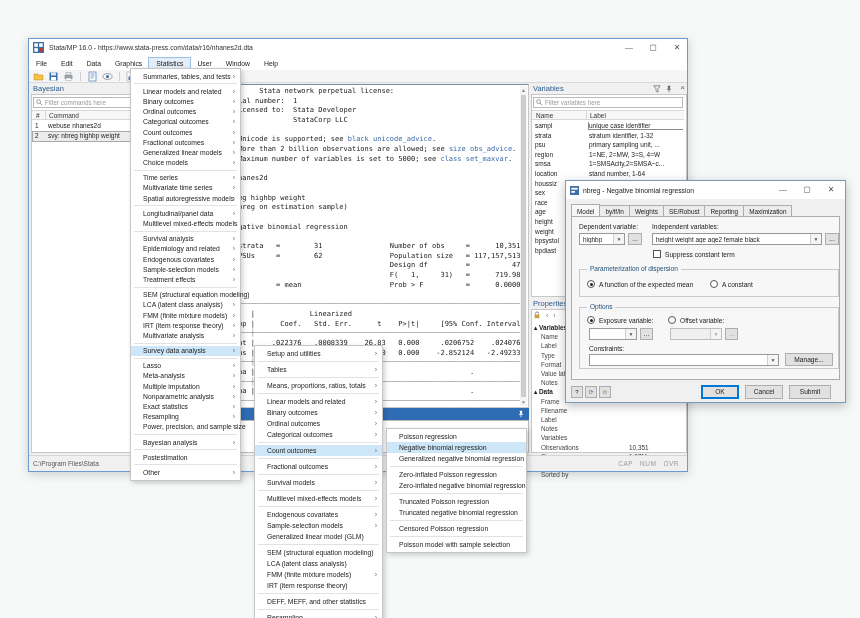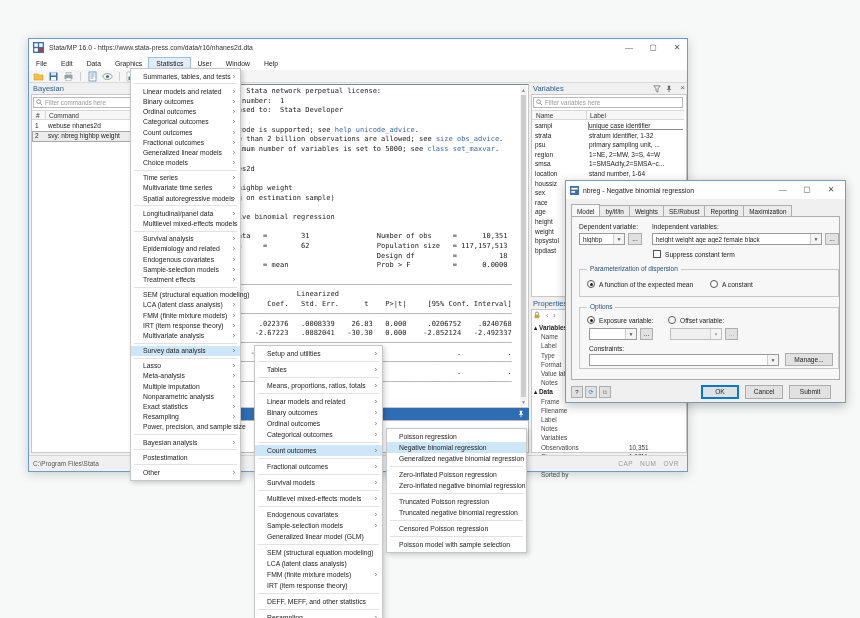--- a/index.html
+++ b/index.html
@@ -176,39 +176,41 @@
             <span style="position:absolute;left:15px">webuse nhanes2d</span>
           </div>
           <div class="hrow sel" style="left: 2px; top: 47.5px; width: 104px; height: 9.5px;">
             <span style="position:absolute;left:2px">2</span>
             <span style="position:absolute;left:15px">svy: nbreg highbp weight</span>
           </div>
         </div>
     </div>
 
     <div class="results">
-      <div id="results-text" style="position:absolute;left:41px;top:2px">
+      <div id="results-text" style="position:absolute;left:54px;top:2px">
           <div class="res-line">               Stata network perpetual license:</div>
           <div class="res-line">       Serial number:  1</div>
           <div class="res-line">         Licensed to:  Stata Developer</div>
+          <div class="res-line">                       StataCorp LLC</div>
           <div class="res-line"></div>
-          <div class="res-line"><span>      1.  Unicode is supported; see </span><span class="link">help unicode_advice</span><span>.</span></div>
+          <div class="res-line"><span>      1.  Unicode is supported; see </span><span class="link">black unicode_advice</span><span>.</span></div>
           <div class="res-line"><span>      2.  More than 2 billion observations are allowed; see </span><span class="link">size obs_advice</span><span>.</span></div>
           <div class="res-line"><span>      3.  Maximum number of variables is set to 5000; see </span><span class="link">class set_maxvar</span><span>.</span></div>
           <div class="res-line"></div>
           <div class="res-line">. webuse nhanes2d</div>
           <div class="res-line"></div>
           <div class="res-line">. svy: nbreg highbp weight</div>
           <div class="res-line">(running nbreg on estimation sample)</div>
           <div class="res-line"></div>
           <div class="res-line">Survey: Negative binomial regression</div>
           <div class="res-line"></div>
           <div class="res-line">Number of strata   =        31                Number of obs     =      10,351</div>
           <div class="res-line">Number of PSUs     =        62                Population size   = 117,157,513</div>
-          <div class="res-line">                                              Design df         =          18</div>
+          <div class="res-line">                                              Design df         =          47</div>
+          <div class="res-line">                                              F(   1,     31)   =      719.98</div>
           <div class="res-line">Dispersion         = mean                     Prob &gt; F          =      0.0000</div>
           <div class="res-line"></div>
           <div class="res-line"><span class="rule">──────────────────────────────────────────────────────────────────────────────</span></div>
           <div class="res-line">             |             Linearized</div>
           <div class="res-line">      highbp |      Coef.   Std. Err.      t    P&gt;|t|     [95% Conf. Interval]</div>
           <div class="res-line"><span class="rule">─────────────┼────────────────────────────────────────────────────────────────</span></div>
           <div class="res-line">      weight |    .022376   .0008339    26.83   0.000     .0206752    .0240768</div>
           <div class="res-line">       _cons |   -2.67223   .0882041   -30.30   0.000    -2.852124   -2.492337</div>
           <div class="res-line"><span class="rule">─────────────┼────────────────────────────────────────────────────────────────</span></div>
           <div class="res-line">    /lnalpha |  -20.17513          .                             .           .</div>

